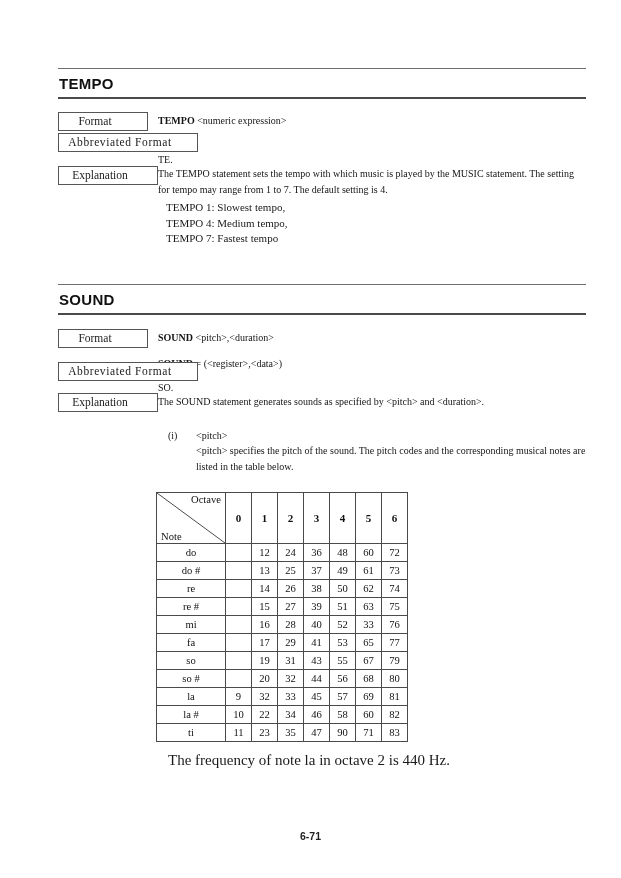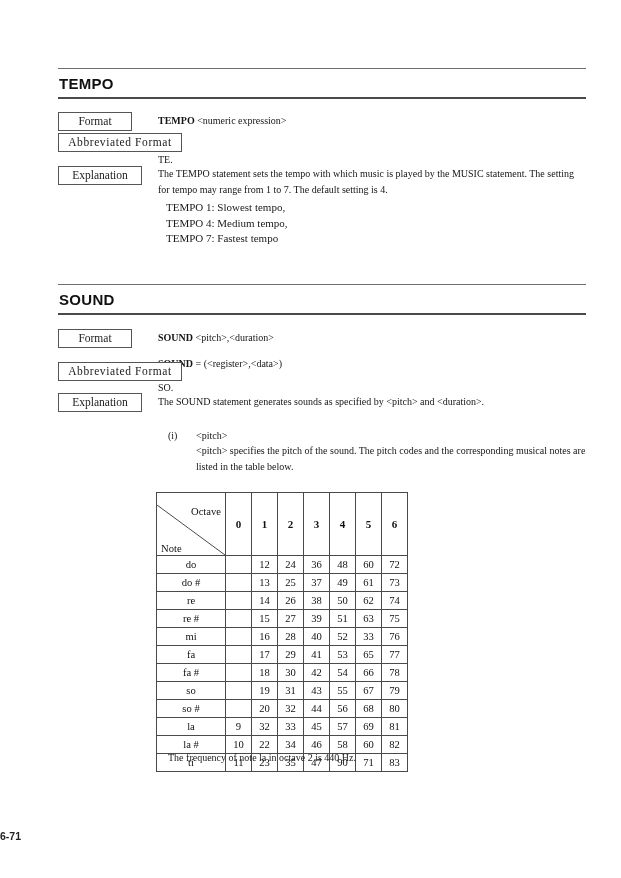--- a/index.html
+++ b/index.html
@@ -49,21 +49,21 @@
   }
 
   
   .lbl-box {
     position: absolute;
     border: 1px solid #555;
     background: #fff;
     text-align: center;
     font-size: 11.5px;
     line-height: 14px;
-    padding: 1px 0 2px 0;
+    padding: 1px 16px 2px 0;
     color: #1a1a1a;
   }
   .lbl-format        { left: 58px;  width: 72px; }
   .lbl-abbrev        { left: 58px;  width: 122px; letter-spacing: .6px;}
   .lbl-expl          { left: 58px;  width: 82px; }
 
   
   .btext {
     position: absolute;
     font-size: 10px;
@@ -114,21 +114,20 @@
   td.corner {
     width: 68px;
     height: 50px;
     position: relative;
     padding: 0;
   }
   .corner-inner {
     position: relative;
     width: 68px;
     height: 50px;
-    margin-top: 12px;
   }
   .corner-diag {
     position: absolute;
     left: 0; top: 0;
     width: 68px; height: 50px;
   }
   .corner-oct {
     position: absolute;
     right: 4px;
     top: 1px;
@@ -138,29 +137,29 @@
     position: absolute;
     left: 4px;
     bottom: 1px;
     font-size: 10.6px;
   }
 
   .footnote {
     position: absolute;
     left: 168px;
     top: 752px;
-    font-size: 10px;
+    font-size: 15px;
   }
 
   .page-number {
     position: absolute;
     left: 0;
     width: 621px;
     top: 830px;
-    text-align: left;
+    text-align: center;
     font-family: "Liberation Sans", "DejaVu Sans", sans-serif;
     font-weight: bold;
     font-size: 10.5px;
     color: #222;
   }
 
   .nowrap { white-space: nowrap; }
 </style>
 </head>
 <body>
@@ -298,30 +297,20 @@
             <td class="note">fa</td>
             <td class="val"></td>
             <td class="val">17</td>
             <td class="val">29</td>
             <td class="val">41</td>
             <td class="val">53</td>
             <td class="val">65</td>
             <td class="val">77</td>
           </tr>
           <tr>
-            <td class="note">fa #</td>
-            <td class="val"></td>
-            <td class="val">18</td>
-            <td class="val">30</td>
-            <td class="val">42</td>
-            <td class="val">54</td>
-            <td class="val">66</td>
-            <td class="val">78</td>
-          </tr>
-          <tr>
             <td class="note">so</td>
             <td class="val"></td>
             <td class="val">19</td>
             <td class="val">31</td>
             <td class="val">43</td>
             <td class="val">55</td>
             <td class="val">67</td>
             <td class="val">79</td>
           </tr>
           <tr>

